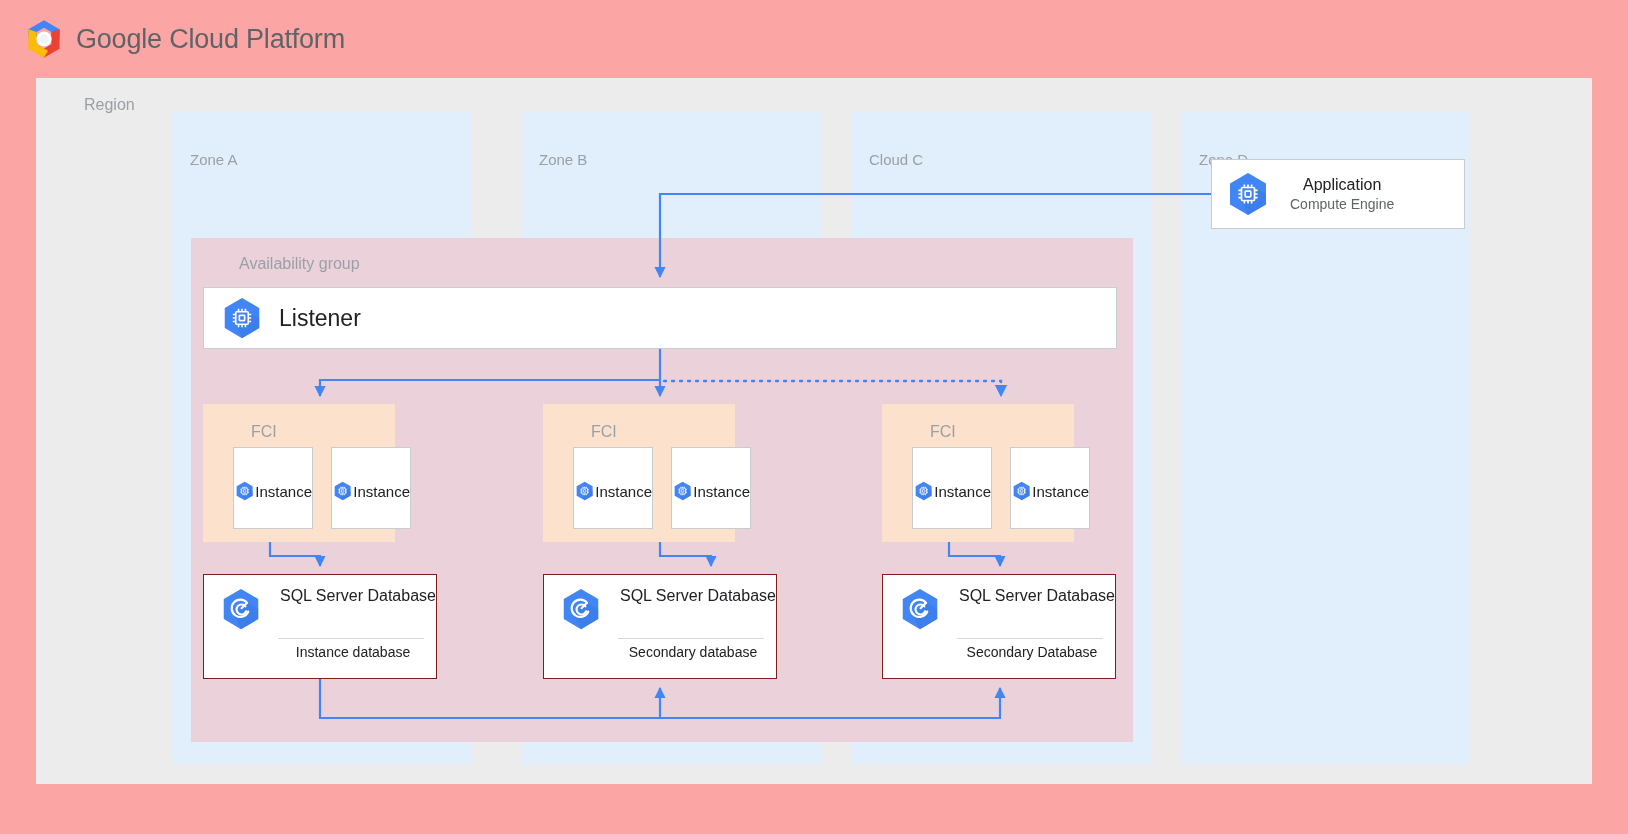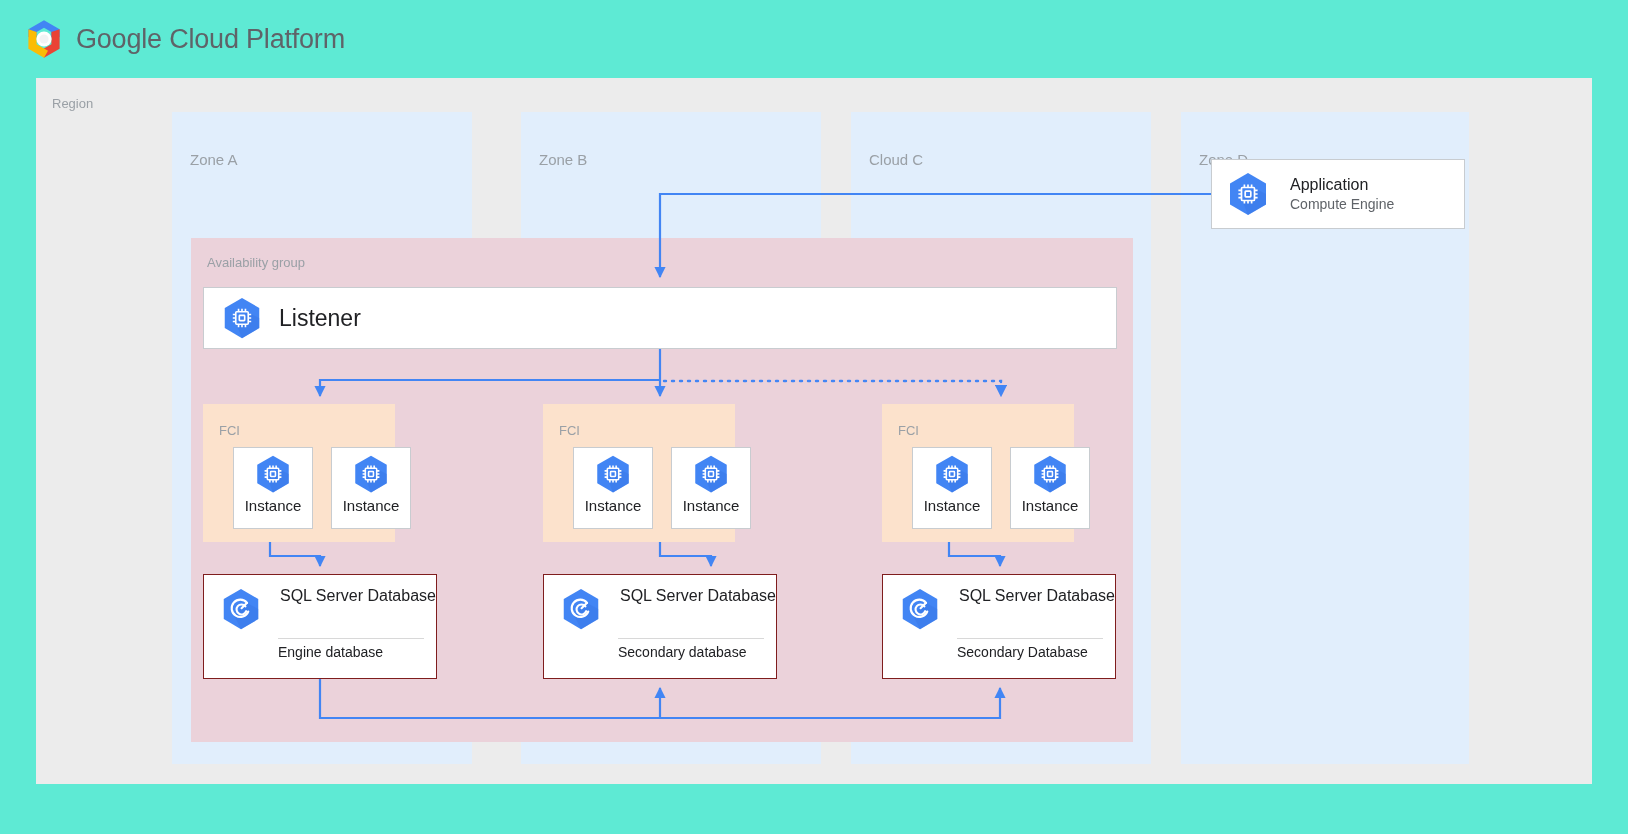--- a/index.html
+++ b/index.html
@@ -5,22 +5,23 @@
   html, body {
     margin: 0;
     padding: 0;
     background: #ffffff;
     font-family: "Liberation Sans", sans-serif;
   }
   #canvas {
     position: relative;
     width: 1628px;
     height: 834px;
-    background: #5eead4;
+    background: #fca5a5;
     overflow: hidden;
+    text-align: center;
   }
 
   
   #gcp-header {
     position: absolute;
     left: 0; top: 0;
     width: 1628px; height: 78px;
     display: flex;
     align-items: center;
     padding-left: 26px;
@@ -39,22 +40,23 @@
   
   #region {
     position: absolute;
     left: 36px; top: 78px;
     width: 1556px; height: 706px;
     background: #ececec;
   }
   .group-label {
     position: absolute;
     color: #9aa0a6;
-    font-size: 13px;
+    font-size: 16px;
     white-space: nowrap;
+    margin-left: 32px;
   }
   #region-label { left: 16px; top: 18px; }
 
   
   .zone {
     position: absolute;
     background: #e1eefc;
     top: 112px;
     height: 652px;
   }
@@ -125,21 +127,21 @@
   #fci-c { left: 882px; }
 
   .instance {
     position: absolute;
     top: 43px;
     width: 80px; height: 82px;
     background: #ffffff;
     border: 1px solid #c8ccd0;
     box-sizing: border-box;
     display: flex;
-    flex-direction: column;
+    flex-direction: row;
     align-items: center;
     justify-content: flex-start;
     padding-top: 5px;
   }
   .instance.slot-1 { left: 30px; }
   .instance.slot-2 { left: 128px; }
   .instance-label {
     font-size: 15px;
     color: #202124;
     margin-top: 2px;
@@ -404,21 +406,21 @@
         <path d="M24 45 L42 34.5 L42 24 L29 17 L17 31 Z" fill="#3b78e7" opacity="0.55"></path>
         <g fill="none" stroke="#ffffff" stroke-width="2.2" stroke-linecap="round">
           <path d="M30.3 17.6 A9 9 0 1 0 31.6 26.6"></path>
           <path d="M28.6 21.2 A5.2 5.2 0 1 0 29.4 26.3"></path>
           <path d="M30.3 17.6 L24.6 23.2"></path>
         </g>
       </svg>
       <div class="db-title">SQL Server Database</div>
     </div>
     <div class="db-divider"></div>
-    <div class="db-sub">Engine database</div>
+    <div class="db-sub">Instance database</div>
   </div>
 
   <div class="db-card" id="db-b">
     <div class="db-head">
       <svg width="46" height="46" viewBox="0 0 48 48" class="icon-hex">
         <path d="M24 3 L42 13.5 L42 34.5 L24 45 L6 34.5 L6 13.5 Z" fill="#4285f4"></path>
         <path d="M24 45 L42 34.5 L42 24 L29 17 L17 31 Z" fill="#3b78e7" opacity="0.55"></path>
         <g fill="none" stroke="#ffffff" stroke-width="2.2" stroke-linecap="round">
           <path d="M30.3 17.6 A9 9 0 1 0 31.6 26.6"></path>
           <path d="M28.6 21.2 A5.2 5.2 0 1 0 29.4 26.3"></path>

